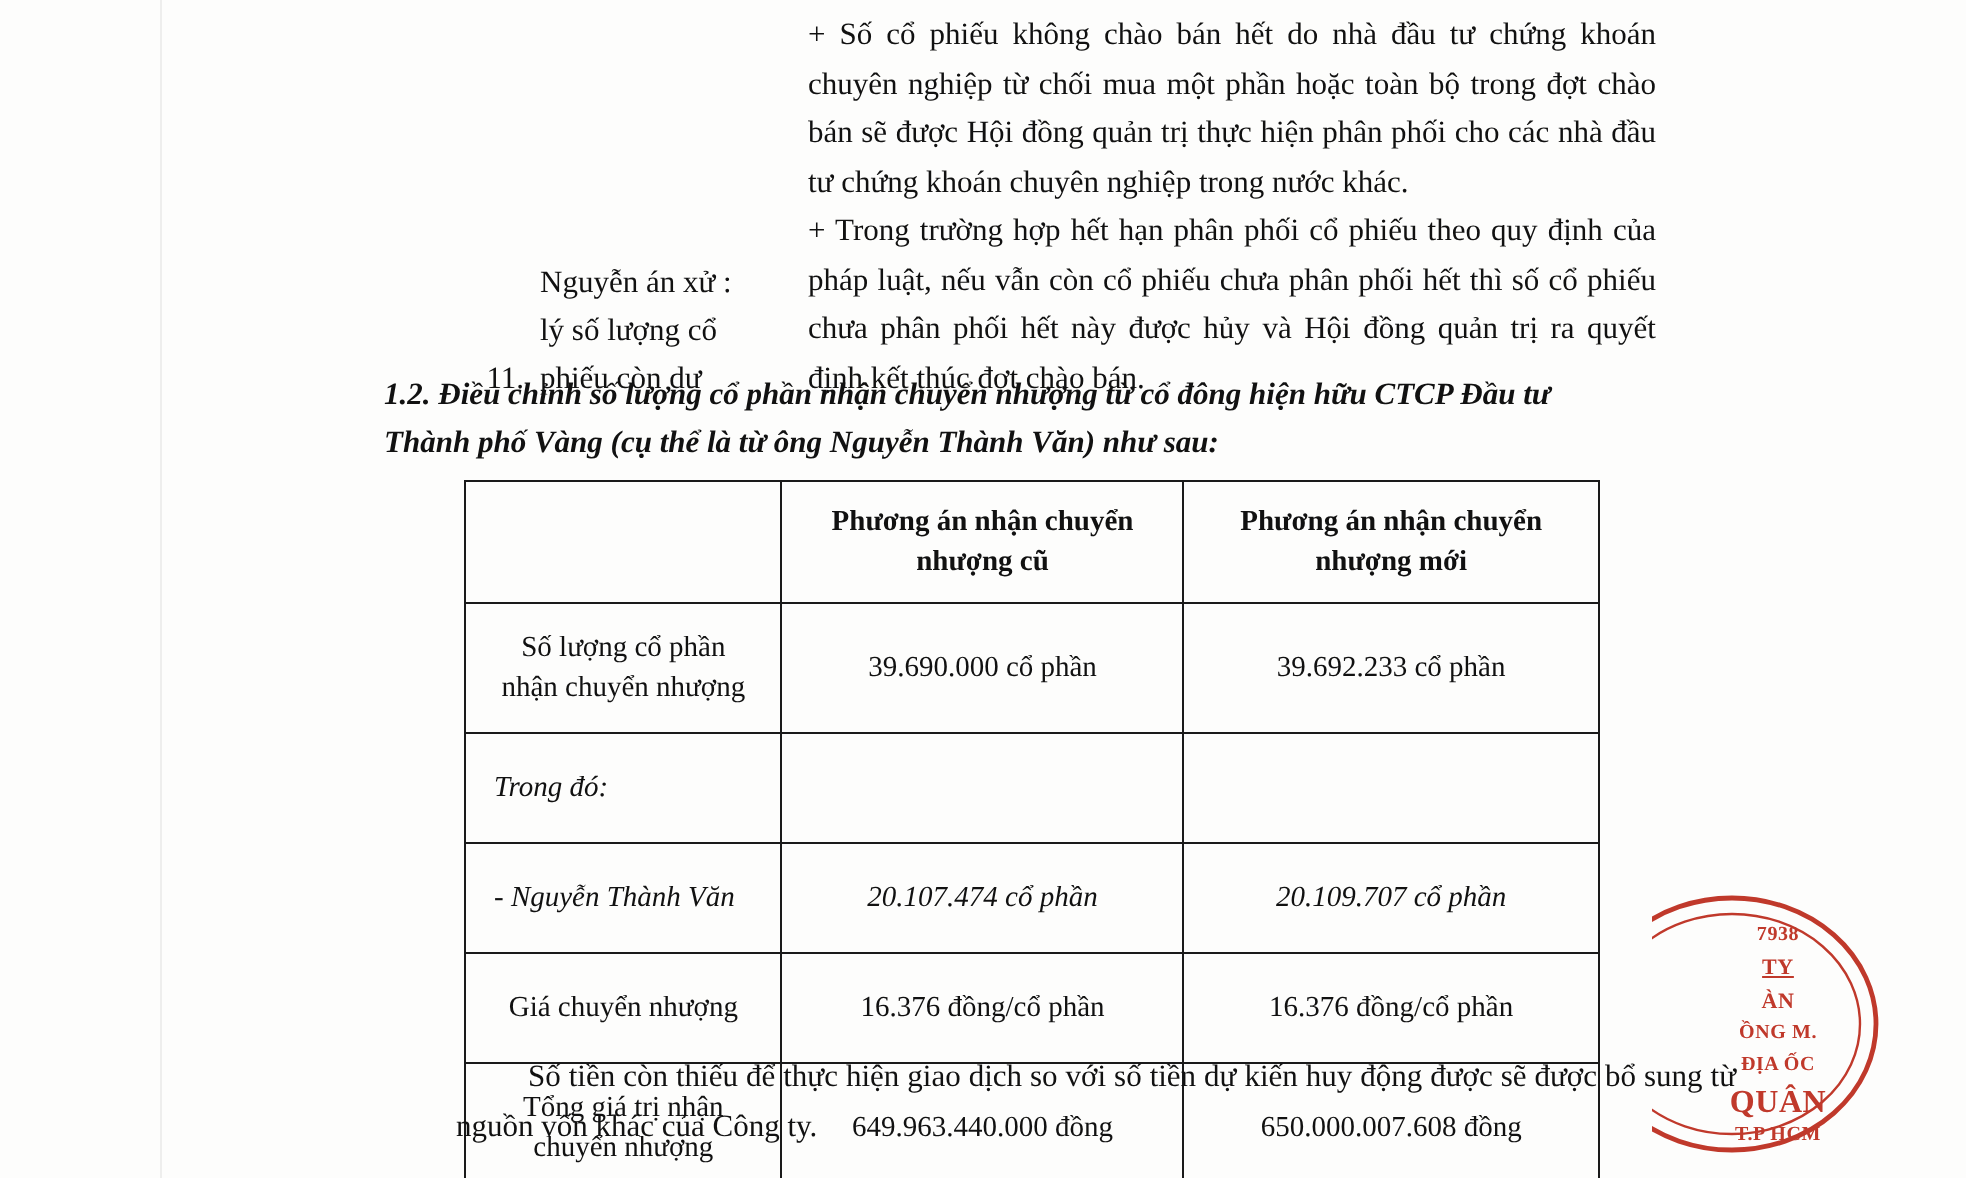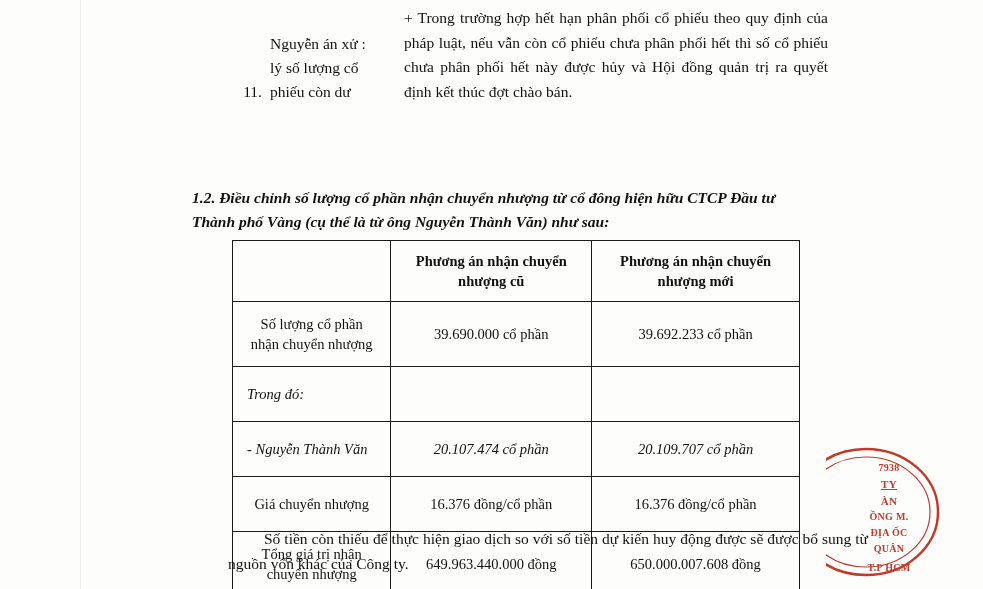--- a/index.html
+++ b/index.html
@@ -157,21 +157,21 @@
     font-weight: bold;
     letter-spacing: 0.3px;
     color: #c0392b;
     white-space: nowrap;
   }
   .stamp .st0 { top: 16px; font-size: 10px; }
   .stamp .st1 { top: 32px; text-decoration: underline; }
   .stamp .st2 { top: 49px; }
   .stamp .st3 { top: 65px; font-size: 10px; }
   .stamp .st4 { top: 81px; font-size: 10px; }
-  .stamp .st5 { top: 97px; font-size: 10px; }
+  .stamp .st5 { top: 97px; font-size: 16px; }
   .stamp .st6 { top: 116px; font-size: 10px; }
 
   
   .edge-left {
     position: absolute;
     top: 0; left: 80px;
     width: 1px; height: 589px;
     background: rgba(0,0,0,0.06);
   }
 </style>
@@ -183,20 +183,21 @@
   <div class="edge-left"></div>
 
   <div class="clause-row">
     <div class="clause-num">11.</div>
     <div class="clause-label">
       <span class="lbl-line">Nguyễn án xử :</span>
       <span class="lbl-line">lý số lượng cổ</span>
       <span class="lbl-line">phiếu còn dư</span>
     </div>
     <div class="clause-body">
+      <p>+ Số cổ phiếu không chào bán hết do nhà đầu tư chứng khoán chuyên nghiệp từ chối mua một phần hoặc toàn bộ trong đợt chào bán sẽ được Hội đồng quản trị thực hiện phân phối cho các nhà đầu tư chứng khoán chuyên nghiệp trong nước khác.</p>
       <p>+ Trong trường hợp hết hạn phân phối cổ phiếu theo quy định của pháp luật, nếu vẫn còn cổ phiếu chưa phân phối hết thì số cổ phiếu chưa phân phối hết này được hủy và Hội đồng quản trị ra quyết định kết thúc đợt chào bán.</p>
     </div>
   </div>
 
   <div class="sec-12">
     <span class="sec-num">1.2.</span>
     <span class="sec-text">Điều chỉnh số lượng cổ phần nhận chuyển nhượng từ cổ đông hiện hữu CTCP Đầu tư</span>
     <span class="l2 sec-text">Thành phố Vàng (cụ thể là từ ông Nguyễn Thành Văn) như sau:</span>
   </div>
 

